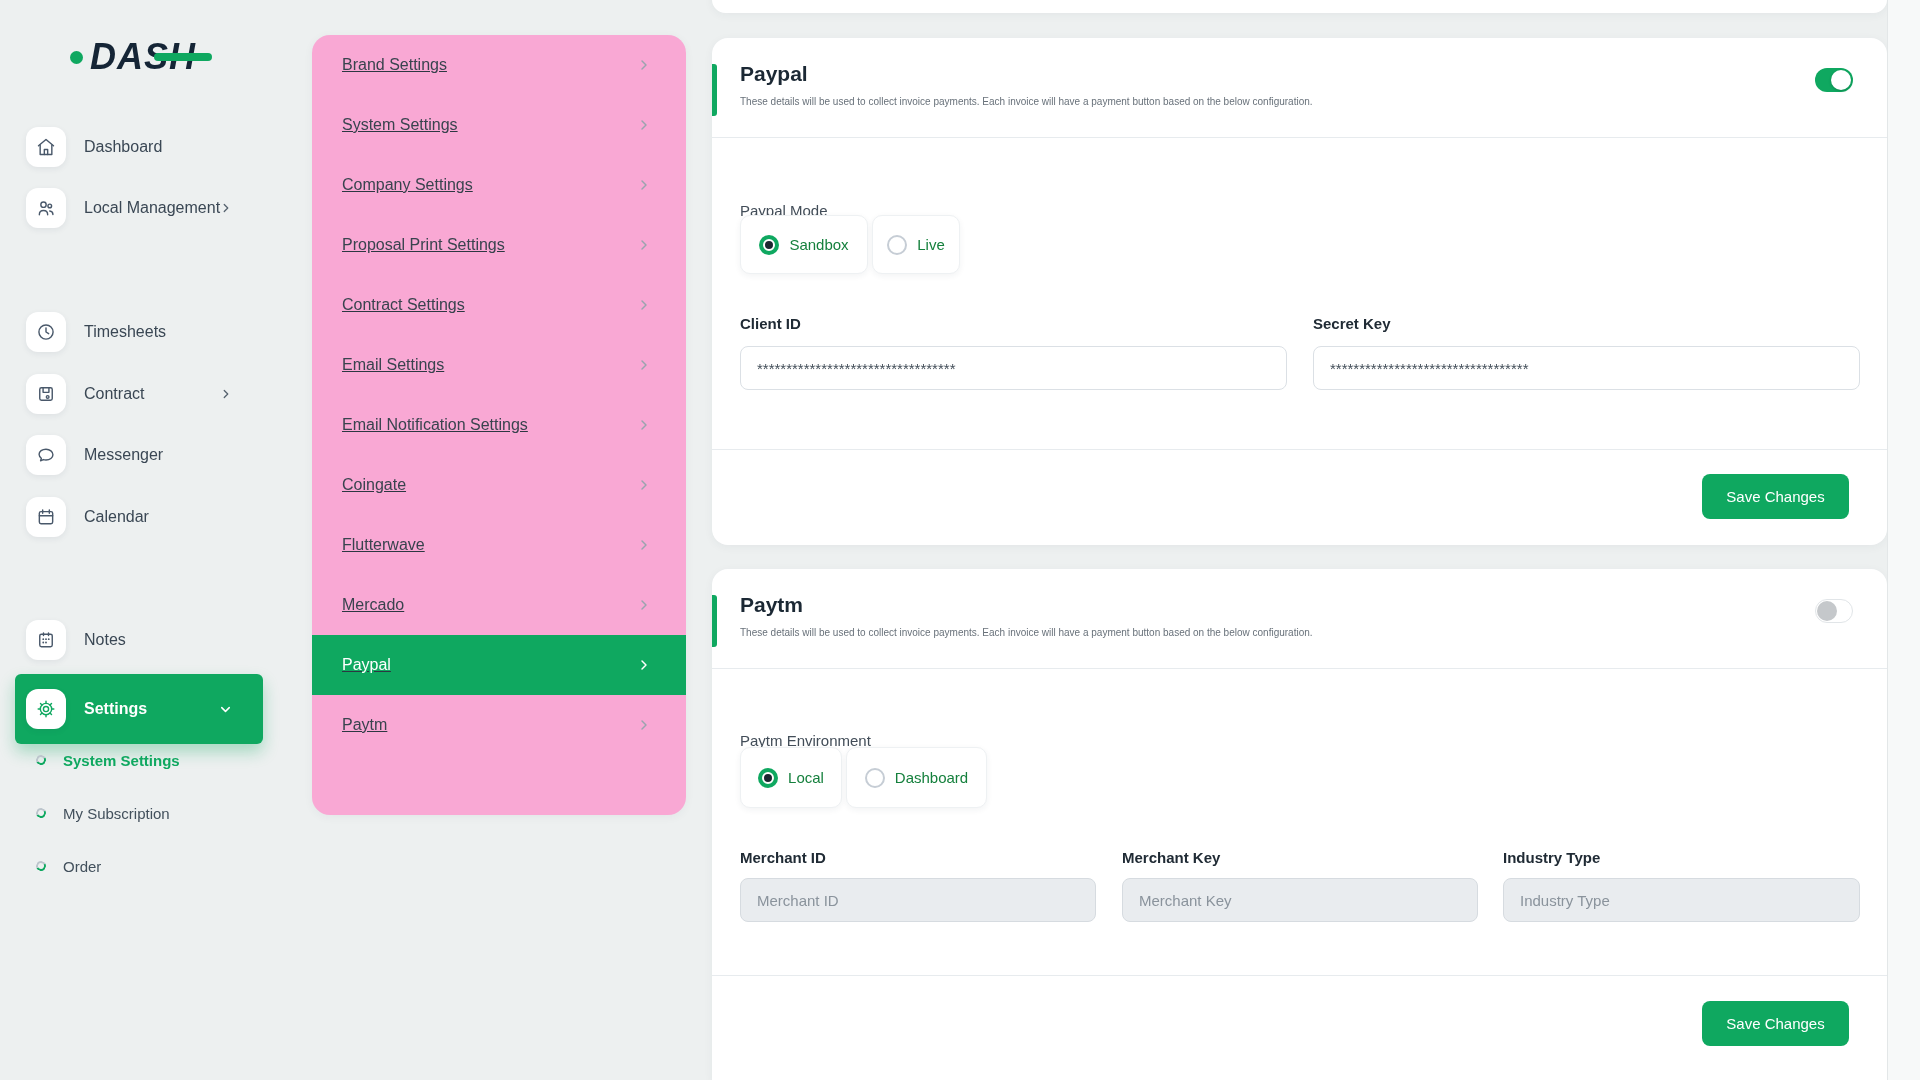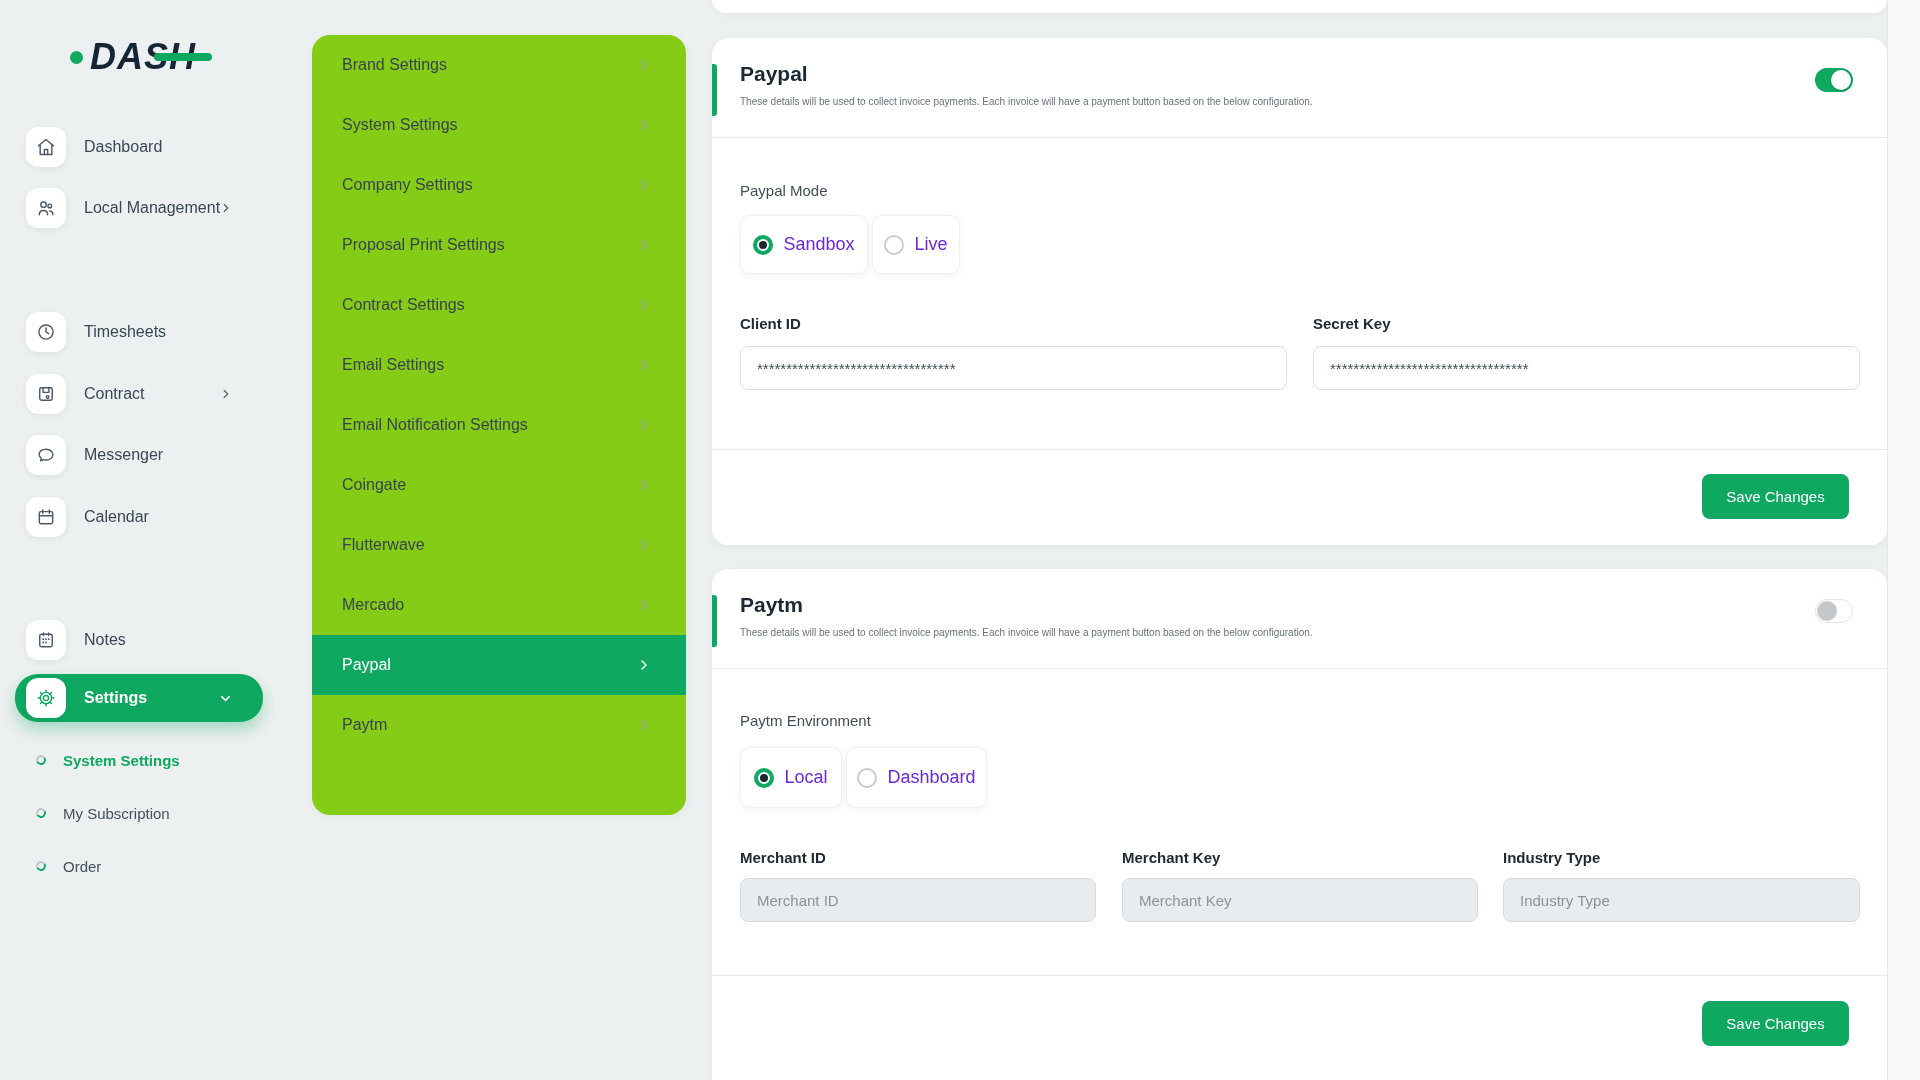--- a/index.html
+++ b/index.html
@@ -13,55 +13,55 @@
   
   .sidebar { position:absolute; left:0; top:16px; width:283px; height:1080px; }
   .logo { position:absolute; left:70px; top:18px; height:46px; display:flex; align-items:center; }
   .logo-dot { width:13px; height:13px; border-radius:50%; background:#0fa860; margin-right:7px; }
   .logo-text { font-size:36px; font-weight:bold; font-style:italic; letter-spacing:1px; color:#152536; position:relative; line-height:46px; }
   .logo-bar { position:absolute; right:-16px; top:19px; width:58px; height:8px; border-radius:4px; background:#0fa860; }
   .nav-item { position:absolute; left:15px; width:248px; height:50px; display:flex; align-items:center; padding-left:11px; cursor:pointer; }
   .nav-icon-box { width:40px; height:40px; border-radius:12px; background:#ffffff; display:flex; align-items:center; justify-content:center; box-shadow:0 2px 6px rgba(25,45,65,.07); flex:0 0 40px; }
   .nav-label { margin-left:18px; font-size:16px; color:#3a4754; }
   .nav-chev { position:absolute; right:30px; display:flex; }
-  .nav-item.active-pill { background:#0fa860; border-radius:23px; height:48px; box-shadow:0 8px 16px rgba(15,168,96,.32); }
+  .nav-item.active-pill { background:#0fa860; border-radius:6px; height:70px; box-shadow:0 8px 16px rgba(15,168,96,.32); }
   .nav-item.active-pill .nav-label { color:#ffffff; font-weight:bold; }
   .subitem { position:absolute; left:36px; width:230px; height:34px; display:flex; align-items:center; cursor:pointer; }
   .subbullet { width:10px; height:10px; border-radius:50%; border:2px solid #bcc5cc; border-bottom-color:#0fa860; border-right-color:#0fa860; transform:rotate(18deg); flex:0 0 10px; }
   .sublabel { margin-left:17px; font-size:15px; color:#42505c; }
   .subitem.active .sublabel { color:#0fa860; font-weight:bold; }
   
-  .settings-panel { position:absolute; left:312px; top:35px; width:374px; height:780px; background:#84cc16; border-radius:18px; box-shadow:0 2px 10px rgba(30,50,70,.05); overflow:hidden; }
+  .settings-panel { position:absolute; left:312px; top:35px; width:374px; height:780px; background:#f9a8d4; border-radius:18px; box-shadow:0 2px 10px rgba(30,50,70,.05); overflow:hidden;text-decoration:underline; }
   .sp-row { height:60px; display:flex; align-items:center; justify-content:space-between; padding:0 34px 0 30px; cursor:pointer; }
   .sp-label { font-size:16px; color:#39434e; }
   .sp-row.active { background:#0fa860; }
   .sp-row.active .sp-label { color:#fff; }
   .sp-chev svg { display:block; }
   
   .card { position:absolute; left:712px; width:1175px; background:#fff; border-radius:16px; box-shadow:0 2px 10px rgba(30,50,70,.05); }
   .card-above { top:-14px; height:27px; border-radius:16px; }
   .card-paypal { top:38px; height:507px; }
   .card-paytm { top:569px; height:511px; border-bottom-left-radius:0; border-bottom-right-radius:0; }
   .accent-bar { position:absolute; left:0; top:26px; width:5px; height:52px; background:#0fa860; border-radius:0 3px 3px 0; }
   .card-title { position:absolute; left:28px; top:24px; font-size:21px; font-weight:bold; color:#1b2834; }
   .card-desc { position:absolute; left:28px; top:58px; font-size:10px; color:#68717a; }
   .hdr-divider { position:absolute; left:0; right:0; top:99px; border-top:1px solid #e7ebee; }
   .toggle { position:absolute; right:34px; top:30px; width:38px; height:24px; border-radius:12px; cursor:pointer; }
   .toggle.on { background:#0fa860; }
   .toggle.on .knob { position:absolute; right:2px; top:2px; width:20px; height:20px; border-radius:50%; background:#fff; box-shadow:0 1px 3px rgba(0,0,0,.2); }
   .toggle.off { background:#ffffff; border:1px solid #e1e5e8; }
   .toggle.off .knob { position:absolute; left:1px; top:1px; width:20px; height:20px; border-radius:50%; background:#c5c8cb; }
-  .section-label { position:absolute; left:28px; font-size:15px; color:#424d58; }
+  .section-label { position:absolute; left:28px; font-size:15px; color:#424d58;margin-top:20px; }
   .opt-row { position:absolute; left:28px; display:flex; gap:4px; }
   .opt-box { background:#fff; border:1px solid #eef1f3; box-shadow:0 2px 6px rgba(30,50,70,.06); border-radius:10px; display:flex; align-items:center; justify-content:center; gap:10px; cursor:pointer; }
   .radio { width:20px; height:20px; border-radius:50%; flex:0 0 20px; }
   .radio.sel { background:#0fa860; display:flex; align-items:center; justify-content:center; }
   .radio-dot { width:12px; height:12px; border-radius:50%; background:#1b2730; border:2.5px solid #fff; }
   .radio.unsel { background:#fff; border:2px solid #c6cdd5; }
-  .opt-label { font-size:18px; color:#6d28d9; }
+  .opt-label { font-size:15px; color:#15803d; }
   .field-label { position:absolute; font-size:15px; font-weight:bold; color:#202b35; }
   .text-input { position:absolute; height:44px; border:1px solid #dbe0e5; border-radius:8px; background:#fff; padding:0 16px; font-size:15px; color:#434e59; font-family:"Liberation Sans", sans-serif; outline:none; }
   .text-input.disabled { background:#e9ecef; border-color:#d6dbe0; }
   .text-input::placeholder { color:#8a939c; }
   .ftr-divider { position:absolute; left:0; right:0; border-top:1px solid #e7ebee; }
   .save-btn { position:absolute; right:38px; width:147px; height:45px; background:#0fa860; color:#fff; border:none; border-radius:8px; font-size:15px; font-family:"Liberation Sans", sans-serif; cursor:pointer; }
   
   .scroll-gutter { position:absolute; left:1887px; top:0; width:33px; height:1080px; background:#f7f9f9; border-left:1px solid #e3e7e8; }
 </style>
 </head>

